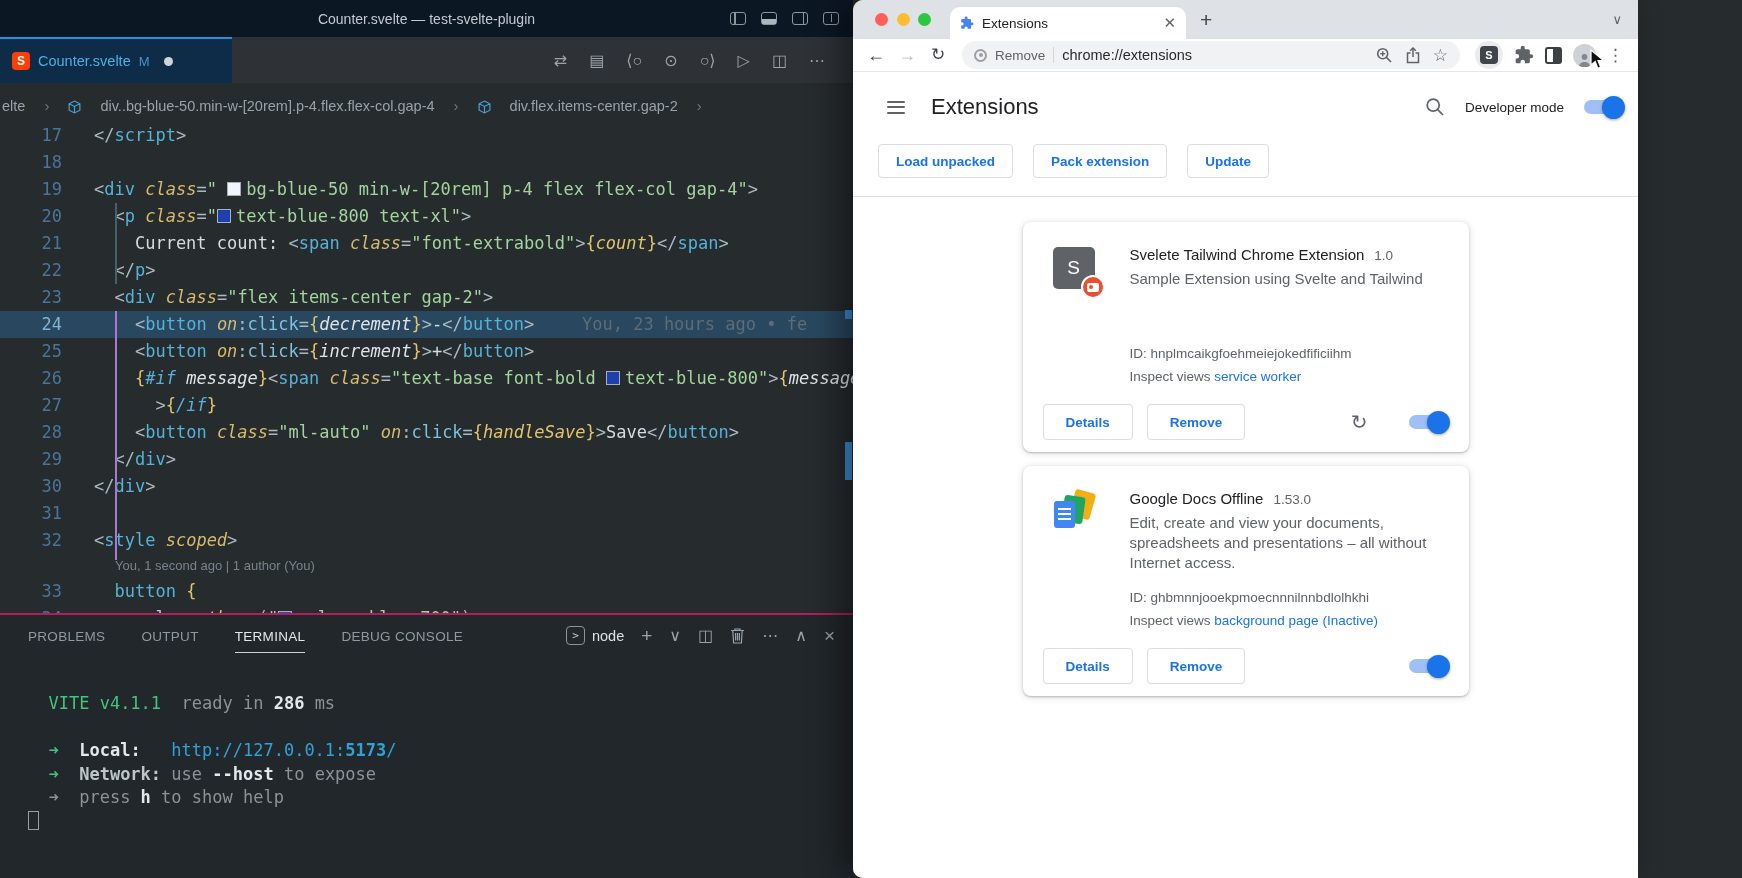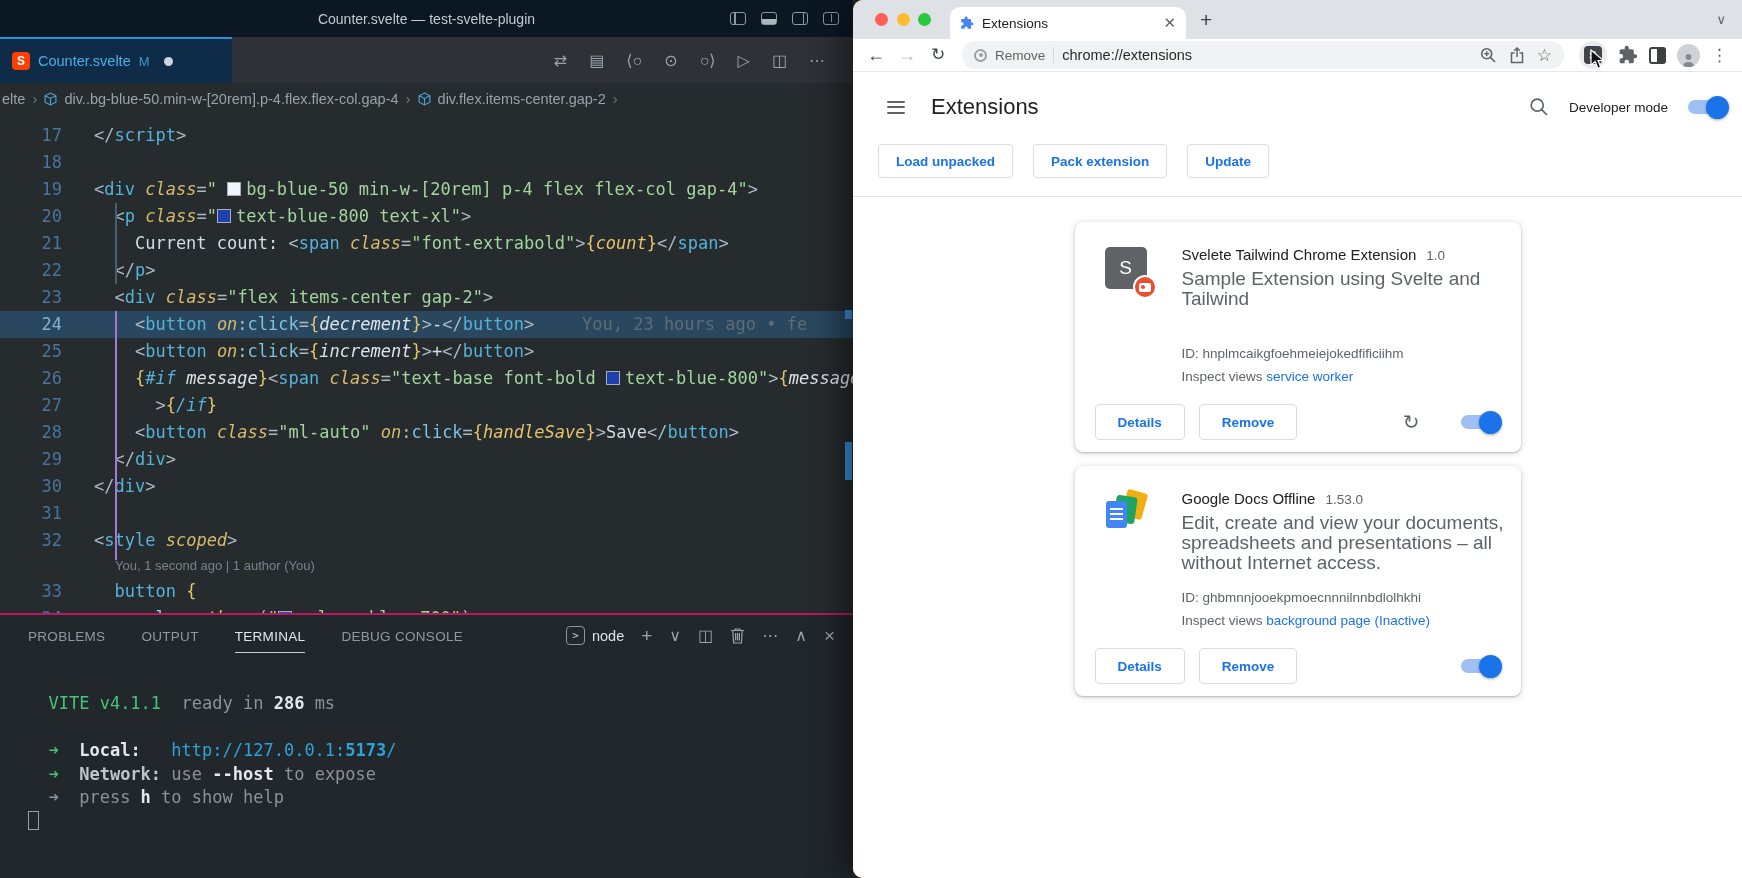--- a/index.html
+++ b/index.html
@@ -19,21 +19,21 @@
 
   .vs-tabbar{height:46px;background:#2e3237;display:flex;align-items:stretch;position:relative}
   .vs-tab{width:232px;background:#0e2b47;border-top:2px solid #2492d8;display:flex;align-items:center;padding:0 12px;gap:8px}
   .svelte-icon{width:18px;height:18px;background:#ff3e00;border-radius:4px;color:#fff;font-weight:bold;font-size:12px;display:flex;align-items:center;justify-content:center;flex:none}
   .vs-tab-label{color:#4cb0e8;font-size:14.5px}
   .vs-tab-m{color:#3f96c8;font-size:13px}
   .vs-tab-dot{width:9px;height:9px;border-radius:50%;background:#ccd5dc;margin-left:6px}
   .vs-editor-actions{position:absolute;right:28px;top:0;height:100%;display:flex;align-items:center;gap:22px}
   .eicon{color:#9aa3ab;font-size:16px;white-space:nowrap}
 
-  .vs-breadcrumb{height:31px;display:flex;align-items:center;color:#98a2ab;font-size:14.5px;gap:7px;background:#262b2e;padding-left:2px;white-space:nowrap;overflow:hidden}
+  .vs-breadcrumb{height:31px;display:flex;align-items:flex-end;color:#98a2ab;font-size:14.5px;gap:19px;background:#262b2e;padding-left:2px;white-space:nowrap;overflow:hidden}
   .bc-sep{color:#6f7a83;font-size:15px}
   .bc-cube{display:inline-flex;align-items:center}
 
   .vs-editor{position:relative;height:499px;overflow:hidden;font-family:"DejaVu Sans Mono",monospace;font-size:17px;cursor:text}
   #code-lines{padding-top:8px}
   .code-row{display:flex;height:27px;line-height:27px;white-space:pre;position:relative}
   .code-row.cur{background:#29485f}
   .ln{flex:none;width:62px;text-align:right;color:#49759c;user-select:none}
   .cur .ln{color:#82b2d6}
   .codetext{padding-left:32px}
@@ -62,21 +62,21 @@
   .picon{font-size:16px;color:#9aa3ab}
   .picon.big{font-size:19px}
   .vs-term{padding:36px 0 0 28px;font-family:"DejaVu Sans Mono",monospace;font-size:17px;line-height:23.5px}
   .t-row{white-space:pre;height:23.5px}
   .t-g{color:#44c47d}.t-gb{color:#44c47d;font-weight:normal}.t-gy{color:#8b9399}
   .t-wb{color:#e4e8ea;font-weight:bold}.t-c{color:#2fa3d7}.t-cb{color:#2fa3d7;font-weight:bold}
   .t-dim{color:#bfc6cb;font-weight:bold}.t-gy2{color:#8b9399}
   .t-cursor{display:inline-block;width:11px;height:19px;border:1.2px solid #96a0a7;vertical-align:-3px}
 
   
-  #chrome{position:absolute;left:853px;top:0;width:889px;height:878px;border-radius:10px 0 0 10px;overflow:hidden;background:#fde047;box-shadow:-12px 0 34px rgba(0,0,0,.45)}
+  #chrome{position:absolute;left:853px;top:0;width:785px;height:878px;border-radius:10px 0 0 10px;overflow:hidden;background:#fde047;box-shadow:-12px 0 34px rgba(0,0,0,.45)}
   .cr-strip{height:39px;background:#dee1e6;position:relative;display:flex;align-items:flex-end}
   .lights{position:absolute;left:22px;top:13px;display:flex;gap:8.5px}
   .light{width:13px;height:13px;border-radius:50%}
   .l-red{background:#ff5f57}.l-yellow{background:#febc2e}.l-green{background:#28c840}
   .cr-tab{margin-left:97px;width:236px;height:32px;background:#fff;border-radius:10px 10px 0 0;display:flex;align-items:center;padding:0 10px;gap:8px}
   .cr-tab-label{font-size:13.5px;color:#202124;flex:1}
   .cr-tab-close{color:#5f6368;font-size:15px;cursor:default}
   .newtab{align-self:center;margin-left:14px;font-size:21px;color:#44474a;line-height:21px}
   .strip-chev{align-self:center;margin-left:auto;margin-right:16px;color:#5f6368;font-size:13px}
 
@@ -120,21 +120,21 @@
   .badge i{width:12px;height:9px;background:#fff;border-radius:2px;position:relative;display:block}
   .badge i::after{content:"";position:absolute;left:2px;top:2.2px;width:4.5px;height:4.5px;border-radius:50%;background:#e8502e}
   .cicon-docs{position:relative;width:44px;height:44px}
   .d-back{position:absolute;left:19px;top:0;width:21px;height:27px;background:#f2ae13;border-radius:3px;transform:rotate(16deg)}
   .d-mid{position:absolute;left:10px;top:5px;width:21px;height:27px;background:#1ea463;border-radius:3px;transform:rotate(8deg)}
   .d-front{position:absolute;left:1px;top:10px;width:21px;height:27px;background:#4286f5;border-radius:3px}
   .d-front::after{content:"";position:absolute;left:4px;top:7px;width:13px;height:12px;background:repeating-linear-gradient(#fff 0 2px,transparent 2px 5px)}
   .card-head{position:absolute;left:107px;top:24px;right:16px}
   .card-name{font-size:15px;color:#202124}
   .card-ver{font-size:13.5px;color:#5f6368;margin-left:10px}
-  .card-desc{margin-top:5px;font-size:19px;color:#5f6368;line-height:20px;max-width:335px}
+  .card-desc{margin-top:5px;font-size:15px;color:#5f6368;line-height:20px;max-width:335px}
   .card-meta{position:absolute;left:107px;top:121px;right:16px;font-size:13.5px;color:#5f6368;line-height:22.5px}
   .card-meta a{color:#1a73e8;text-decoration:none;cursor:pointer}
   .card-foot{position:absolute;left:20px;right:18px;bottom:12px;display:flex;align-items:center;gap:14px}
   .cbtn2{height:36px;padding:0 22px;background:#fff;border:1px solid #dadce0;border-radius:4px;color:#1a73e8;font-size:13.5px;font-weight:bold;display:flex;align-items:center;cursor:default}
   .reload{margin-left:auto;color:#5f6368;font-size:20px;line-height:20px}
   .card-foot .toggle.after-reload{margin-left:27px;margin-right:4px}
   .card-foot .toggle.ml-auto{margin-left:auto;margin-right:4px}
   svg{display:block}
 </style>
 </head>

